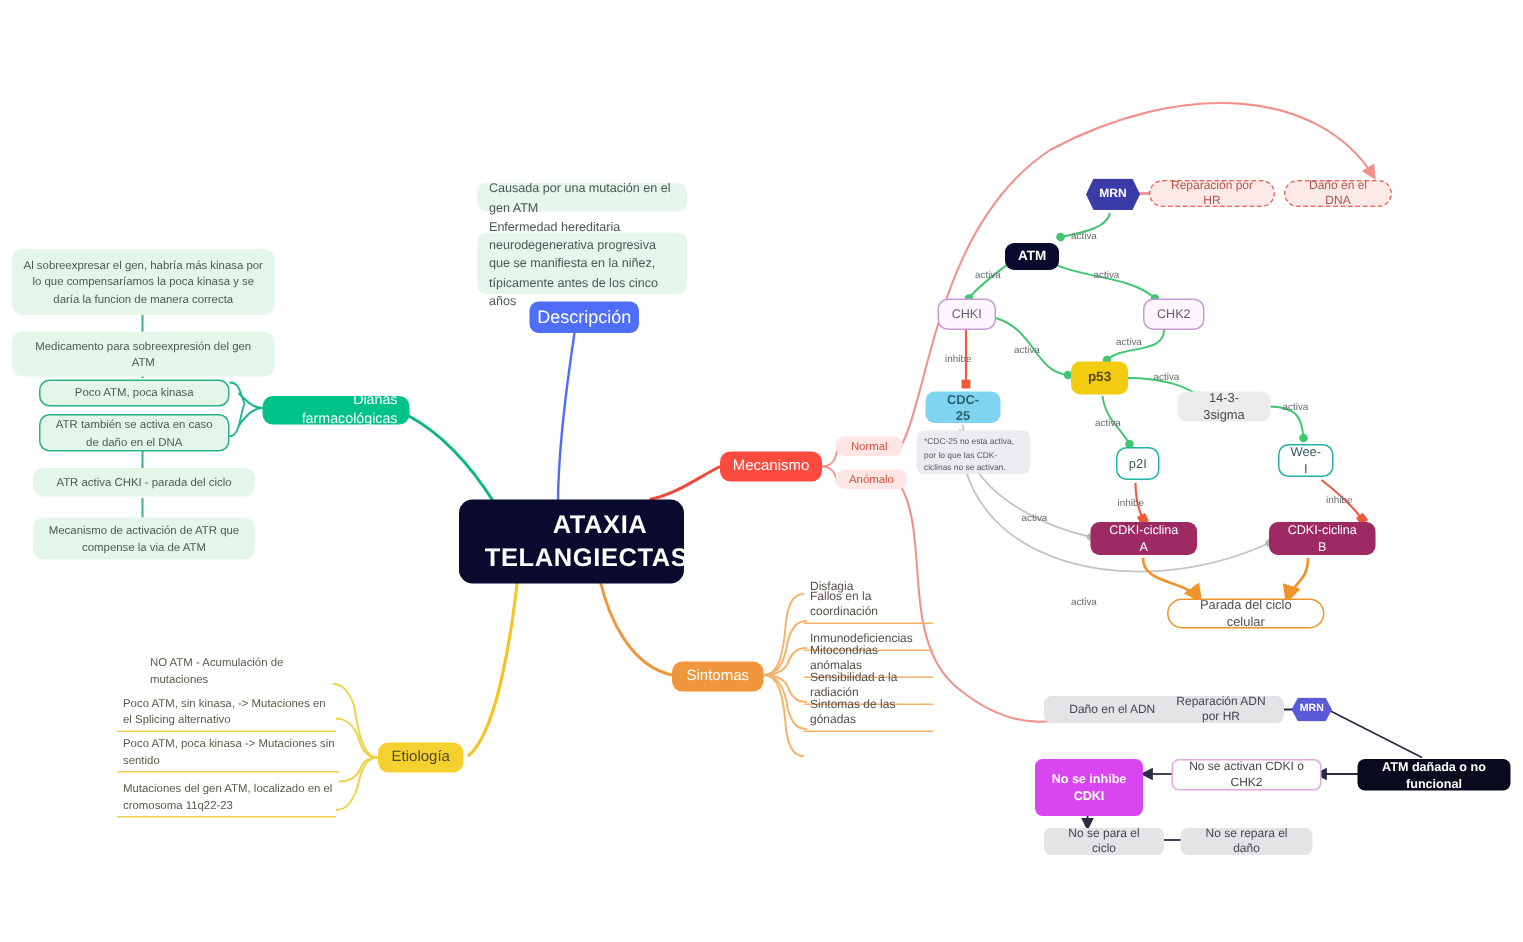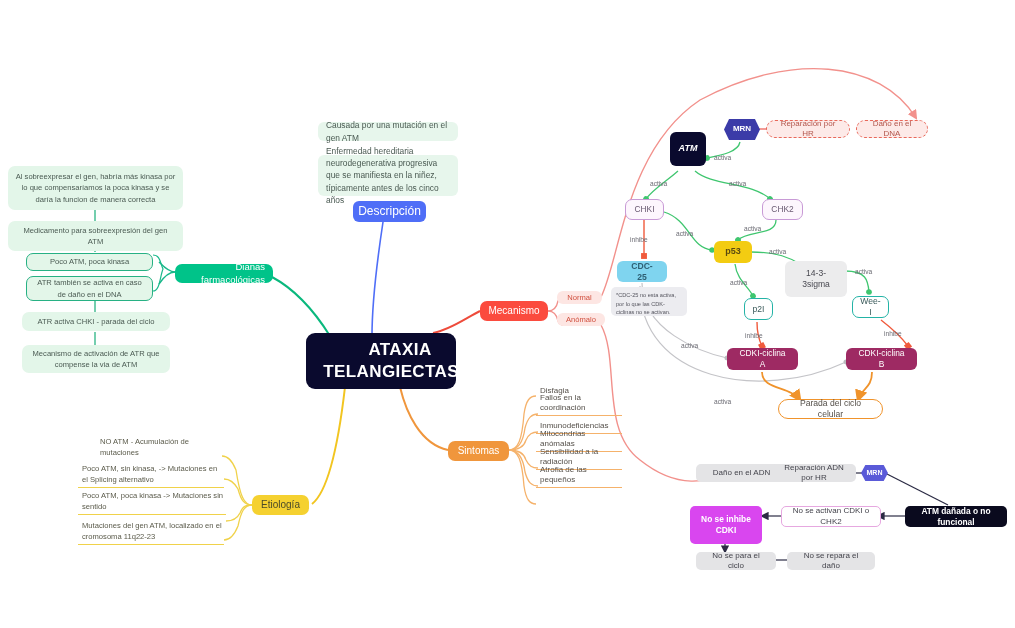--- a/index.html
+++ b/index.html
@@ -210,37 +210,37 @@
   <div class="node uline" style="left:78px;top:466px;width:146px;height:22px;">Poco ATM, sin kinasa, -&gt; Mutaciones en el Splicing alternativo</div>
   <div class="node uline" style="left:78px;top:493px;width:148px;height:22px;">Poco ATM, poca kinasa -&gt; Mutaciones sin sentido</div>
   <div class="node uline" style="left:78px;top:523px;width:146px;height:22px;">Mutaciones del gen ATM, localizado en el cromosoma 11q22-23</div>
 
   <div class="node pill orange" style="left:448px;top:441px;width:61px;height:20px;font-size:10px;">Sintomas</div>
   <div class="node uline-o noline" style="left:536px;top:386px;width:86px;height:12px;">Disfagia</div>
   <div class="node uline-o" style="left:536px;top:404px;width:86px;height:12px;">Fallos en la coordinación</div>
   <div class="node uline-o" style="left:536px;top:422px;width:86px;height:12px;">Inmunodeficiencias</div>
   <div class="node uline-o" style="left:536px;top:440px;width:86px;height:12px;">Mitocondrias anómalas</div>
   <div class="node uline-o" style="left:536px;top:458px;width:86px;height:12px;">Sensibilidad a la radiación</div>
-  <div class="node uline-o" style="left:536px;top:476px;width:86px;height:12px;">Atrofia de las pequeños</div>
+  <div class="node uline-o" style="left:536px;top:476px;width:86px;height:12px;">Sintomas de las gónadas</div>
 
   <div class="node pill red" style="left:480px;top:301px;width:68px;height:20px;font-size:10px;">Mecanismo</div>
   <div class="node mecsub" style="left:557px;top:291px;width:45px;height:13px;">Normal</div>
   <div class="node mecsub" style="left:557px;top:313px;width:48px;height:13px;">Anómalo</div>
 
   <div class="node dashnode" style="left:856px;top:120px;width:72px;height:18px;">Daño en el DNA</div>
   <div class="node dashnode" style="left:766px;top:120px;width:84px;height:18px;">Reparación por HR</div>
   <div class="node hexnode" style="left:724px;top:119px;width:36px;height:21px;">MRN</div>
-  <div class="node atmnode" style="left:670px;top:132px;width:36px;height:34px;font-style:italic;">ATM</div>
+  <div class="node atmnode" style="left:670px;top:162px;width:36px;height:18px;">ATM</div>
   <div class="node chknode" style="left:625px;top:199px;width:39px;height:21px;">CHKI</div>
   <div class="node chknode" style="left:762px;top:199px;width:41px;height:21px;">CHK2</div>
   <div class="node cdcnode" style="left:617px;top:261px;width:50px;height:21px;">CDC-25</div>
   <div class="node note" style="left:611px;top:287px;width:76px;height:29px;">*CDC-25 no esta activa, por lo que las CDK-ciclinas no se activan.</div>
   <div class="node p53node" style="left:714px;top:241px;width:38px;height:22px;">p53</div>
   <div class="node tealnode" style="left:744px;top:298px;width:29px;height:22px;">p2I</div>
-  <div class="node greynode" style="left:785px;top:261px;width:62px;height:36px;">14-3-3sigma</div>
+  <div class="node greynode" style="left:785px;top:261px;width:62px;height:20px;">14-3-3sigma</div>
   <div class="node tealnode" style="left:852px;top:296px;width:37px;height:22px;">Wee-I</div>
   <div class="node cdknode" style="left:727px;top:348px;width:71px;height:22px;">CDKI-ciclina A</div>
   <div class="node cdknode" style="left:846px;top:348px;width:71px;height:22px;">CDKI-ciclina B</div>
   <div class="node stopnode" style="left:778px;top:399px;width:105px;height:20px;">Parada del ciclo celular</div>
 
   <span class="edgelbl" style="left:714px;top:154px;">activa</span>
   <span class="edgelbl" style="left:650px;top:180px;">activa</span>
   <span class="edgelbl" style="left:729px;top:180px;">activa</span>
   <span class="edgelbl" style="left:630px;top:236px;">inhibe</span>
   <span class="edgelbl" style="left:676px;top:230px;">activa</span>

